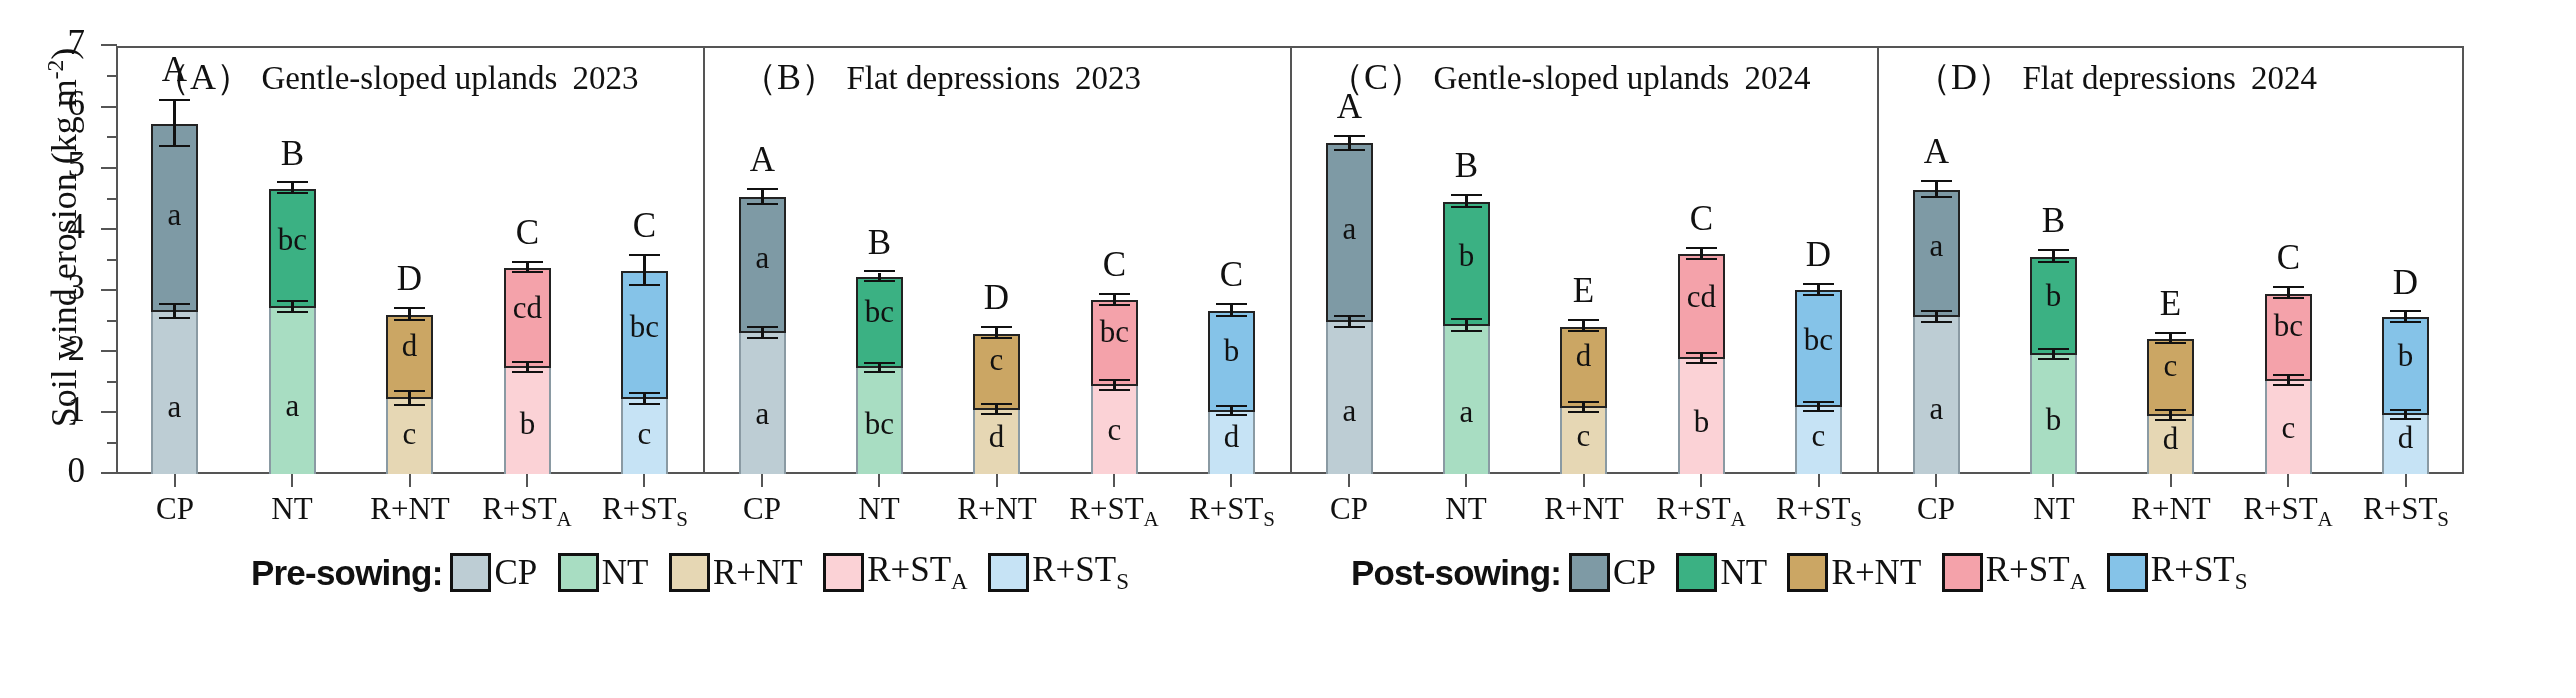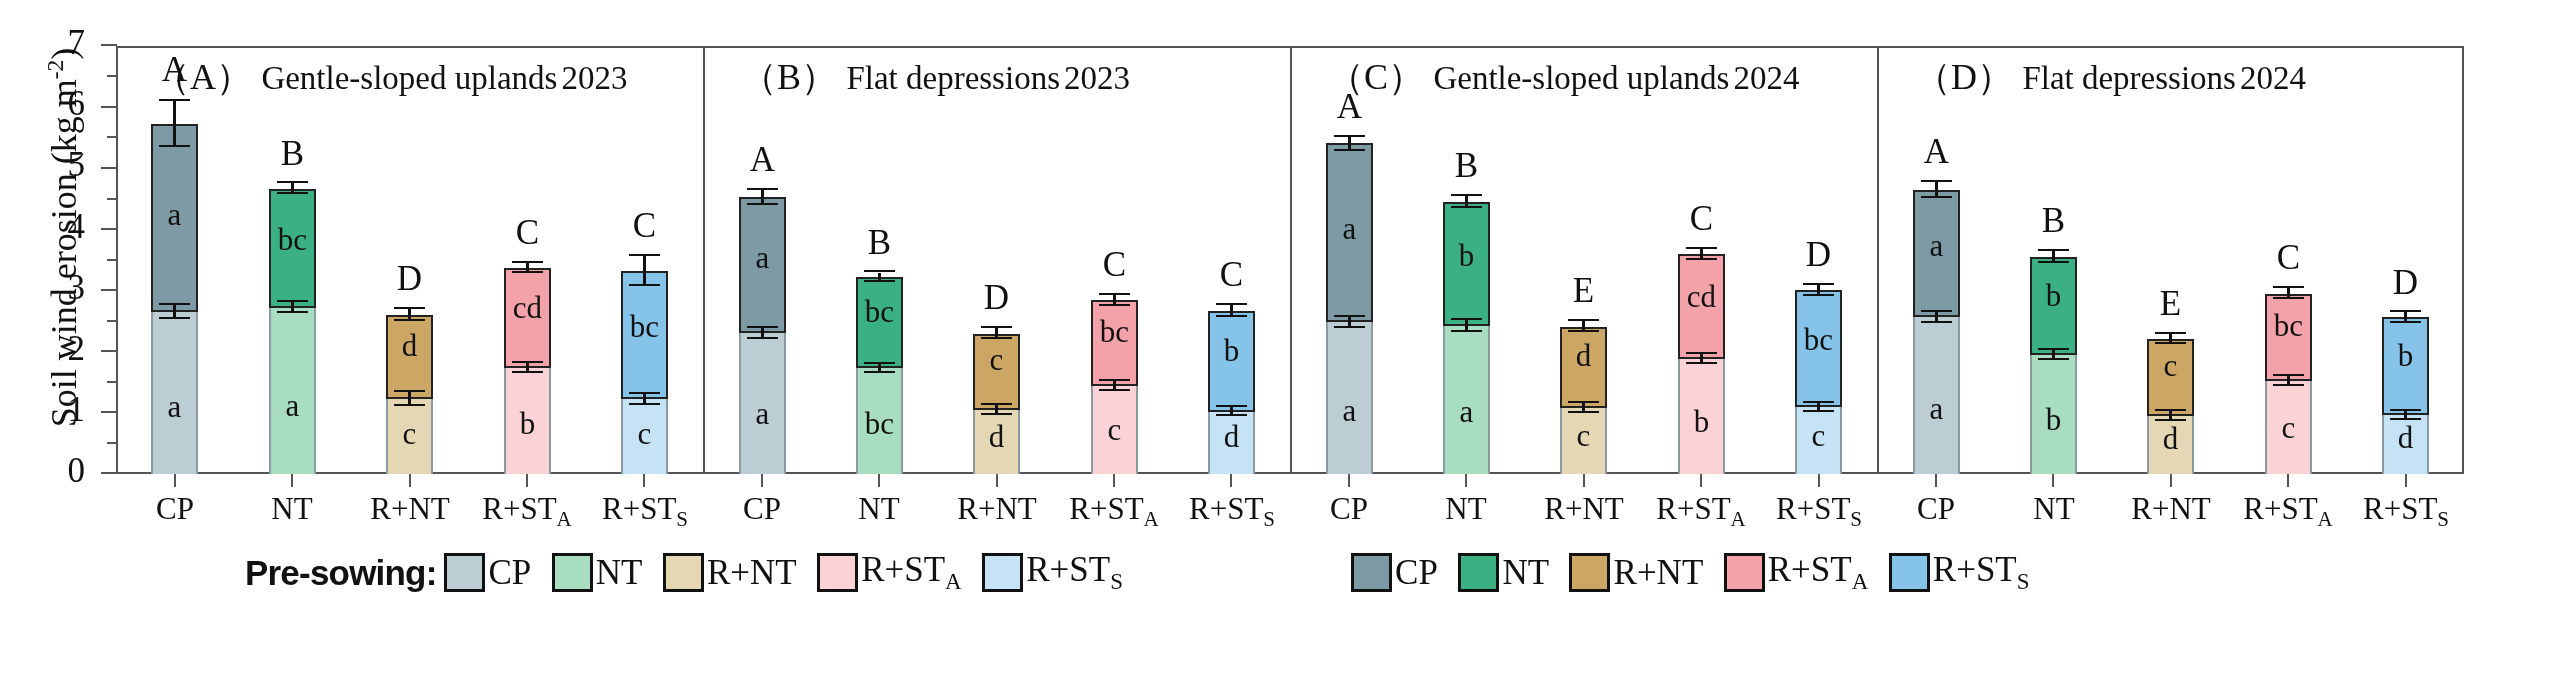--- a/index.html
+++ b/index.html
@@ -31,21 +31,21 @@
     font-size:31px; font-family:"Liberation Serif",serif; white-space:nowrap;
     transform:translateX(-50%);
   }
   .xtick-label sub{font-size:21px;vertical-align:sub;}
   .panel-title{
     position:absolute; top:6.3px; left:31px;
     font-size:33px; font-family:"Liberation Serif",serif; white-space:nowrap;
   }
   .panel-title .ptag{font-size:36px;}
   .panel-title .pname{margin-left:9.4px;}
-  .panel-title .pyear{margin-left:4px;}
+  .panel-title .pyear{margin-left:15px;}
   .seg{position:absolute;left:0;right:0;box-sizing:border-box;border:2.4px solid #222;}
   .seg-bottom{border-top-width:0;}
   .seg-label{
     position:absolute;left:0;right:0;text-align:center;
     font-size:31px;font-family:"Liberation Serif",serif;color:#111;
     pointer-events:none;
   }
   .toplabel{
     position:absolute;left:-23.6px;right:-23.6px;text-align:center;
     font-size:35px;font-family:"Liberation Serif",serif;white-space:nowrap;
@@ -416,21 +416,21 @@
       <div class="xtick-label" style="position: absolute; left: 2054px; top: 491px;">NT</div>
       <div style="position: absolute; left: 2170px; top: 474px; width: 2.4px; height: 12.6px; background: rgb(85, 85, 85);"></div>
       <div class="xtick-label" style="position: absolute; left: 2171px; top: 491px;">R+NT</div>
       <div style="position: absolute; left: 2287px; top: 474px; width: 2.4px; height: 12.6px; background: rgb(85, 85, 85);"></div>
       <div class="xtick-label" style="position: absolute; left: 2288px; top: 491px;">R+ST<sub>A</sub></div>
       <div style="position: absolute; left: 2405px; top: 474px; width: 2.4px; height: 12.6px; background: rgb(85, 85, 85);"></div>
       <div class="xtick-label" style="position: absolute; left: 2406px; top: 491px;">R+ST<sub>S</sub></div>
     </div>
 
   <div class="legend-row" id="legend" style="top:550px;">
-      <div class="legend-group" style="left: 245px;">
+      <div class="legend-group" style="left: 251px;">
         <span class="legend-title">Pre-sowing:</span>
         <span class="legend-item">
           <span class="swatch" style="background: rgb(189, 205, 212);"></span>
           <span class="legend-text">CP</span>
         </span>
         <span class="legend-item">
           <span class="swatch" style="background: rgb(168, 221, 194);"></span>
           <span class="legend-text">NT</span>
         </span>
         <span class="legend-item">
@@ -440,20 +440,21 @@
         <span class="legend-item">
           <span class="swatch" style="background: rgb(251, 210, 214);"></span>
           <span class="legend-text">R+ST<sub>A</sub></span>
         </span>
         <span class="legend-item">
           <span class="swatch" style="background: rgb(198, 227, 245);"></span>
           <span class="legend-text">R+ST<sub>S</sub></span>
         </span>
       </div>
       <div class="legend-group" style="left: 1351px;">
+        <span class="legend-title">Post-sowing:</span>
         <span class="legend-item">
           <span class="swatch" style="background: rgb(126, 154, 165);"></span>
           <span class="legend-text">CP</span>
         </span>
         <span class="legend-item">
           <span class="swatch" style="background: rgb(59, 177, 131);"></span>
           <span class="legend-text">NT</span>
         </span>
         <span class="legend-item">
           <span class="swatch" style="background: rgb(203, 166, 100);"></span>

